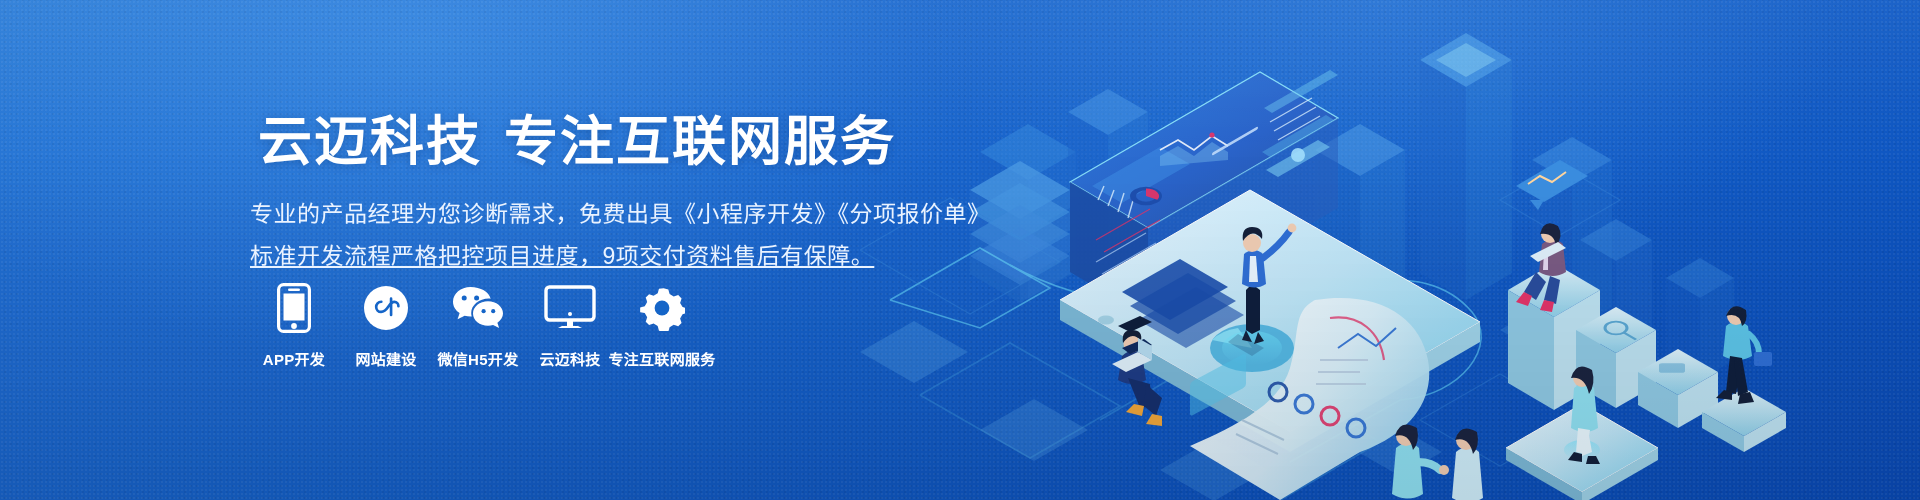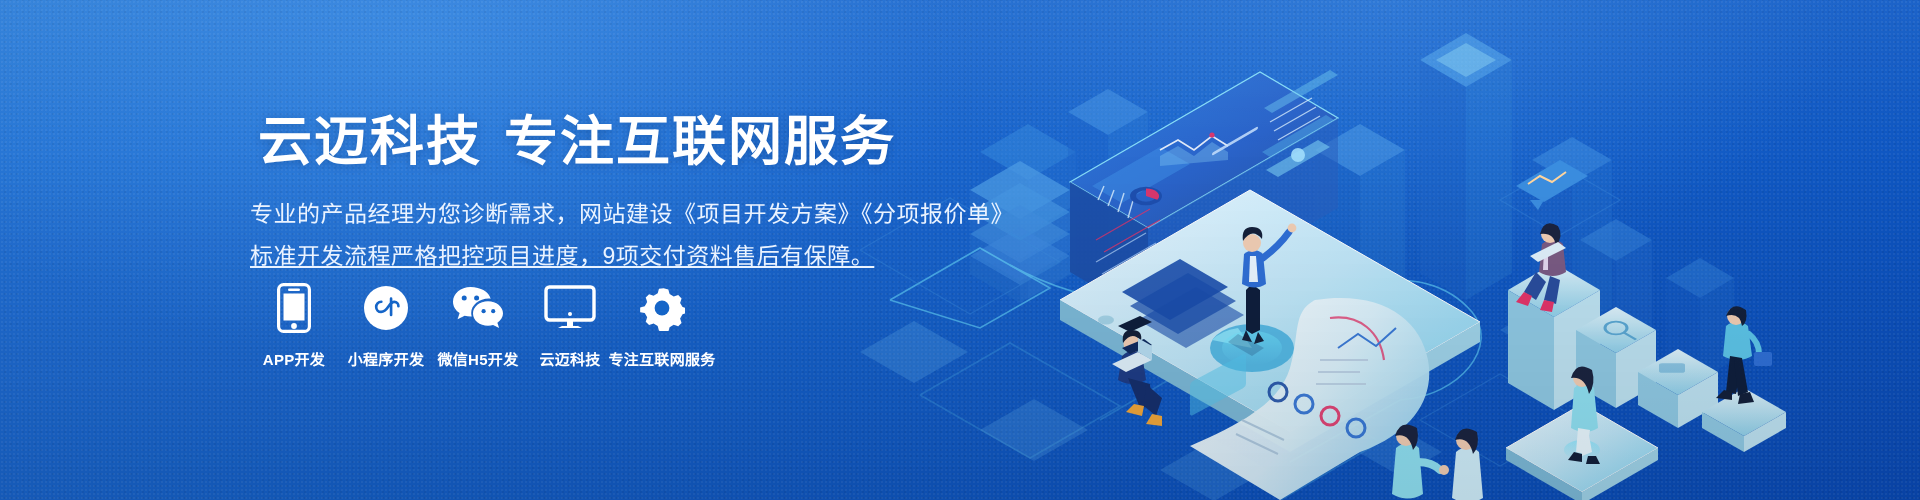--- a/index.html
+++ b/index.html
@@ -407,21 +407,21 @@
       </g>
     </svg>
   </div>
 
   <div class="vignette"></div>
 
   <div class="content">
 
     <h1 class="headline"><span>云迈科技</span><span class="gap"></span><span>专注互联网服务</span></h1>
 
-    <p class="subline l1">专业的产品经理为您诊断需求，网站建设《项目开发方案》《分项报价单》</p>
+    <p class="subline l1">专业的产品经理为您诊断需求，免费出具《小程序开发》《分项报价单》</p>
     <p class="subline l2">标准开发流程严格把控项目进度，9项交付资料售后有保障。</p>
 
     <div class="services">
 
       <div class="service">
         <span class="svc-icon">
           <svg width="34" height="50" viewBox="0 0 34 50">
             <rect x="1.6" y="1.6" width="30.8" height="46.8" rx="5" ry="5" fill="none" stroke="#fff" stroke-width="3.2"></rect>
             <rect x="6.5" y="10.5" width="21" height="27" fill="#fff"></rect>
             <rect x="11" y="5.4" width="12" height="2.6" rx="1.3" fill="#fff"></rect>
@@ -432,21 +432,21 @@
       </div>
 
       <div class="service">
         <span class="svc-icon">
           <svg width="46" height="46" viewBox="0 0 46 46">
             <circle cx="23" cy="23" r="22" fill="#fff"></circle>
             <path d="M17.5 16.5c-4.2 0-6.6 3.3-6.6 6.6 0 3.6 2.7 6.4 6.3 6.4 4.3 0 7-3.4 9.2-6.6 2.1-3.1 4.3-6.2 7.8-6.2 3.1 0 5.2 2.4 5.2 5.4" fill="none" stroke="#1565c8" stroke-width="3.4" stroke-linecap="round" transform="scale(0.78) translate(6,5)"></path>
             <path d="M30 12.5v21" fill="none" stroke="#1565c8" stroke-width="3.4" stroke-linecap="round" transform="scale(0.78) translate(6,5)"></path>
           </svg>
         </span>
-        <span class="svc-label">小程序开发</span>
+        <span class="svc-label">网站建设</span>
       </div>
 
       <div class="service">
         <span class="svc-icon">
           <svg width="54" height="46" viewBox="0 0 54 46">
             <path d="M19.5 2C9.8 2 2 8.6 2 16.7c0 4.6 2.6 8.7 6.6 11.4l-2 6.2 7-3.6c1.9.5 3.9.8 5.9.8h1.2c-.3-1.1-.5-2.2-.5-3.4 0-8 7.9-14.5 17.6-14.5.6 0 1.2 0 1.8.1C38.1 7.1 29.7 2 19.5 2z" fill="#fff"></path>
             <circle cx="13.2" cy="13" r="2.5" fill="#1565c8"></circle>
             <circle cx="25.6" cy="13" r="2.5" fill="#1565c8"></circle>
             <path d="M52 28.5c0-6.8-6.7-12.3-15-12.3s-15 5.5-15 12.3S28.7 40.8 37 40.8c1.8 0 3.5-.2 5.1-.7l6 3-1.7-5.3c3.4-2.3 5.6-5.8 5.6-9.3z" fill="#fff"></path>
             <circle cx="32.6" cy="26.2" r="2.1" fill="#1565c8"></circle>

